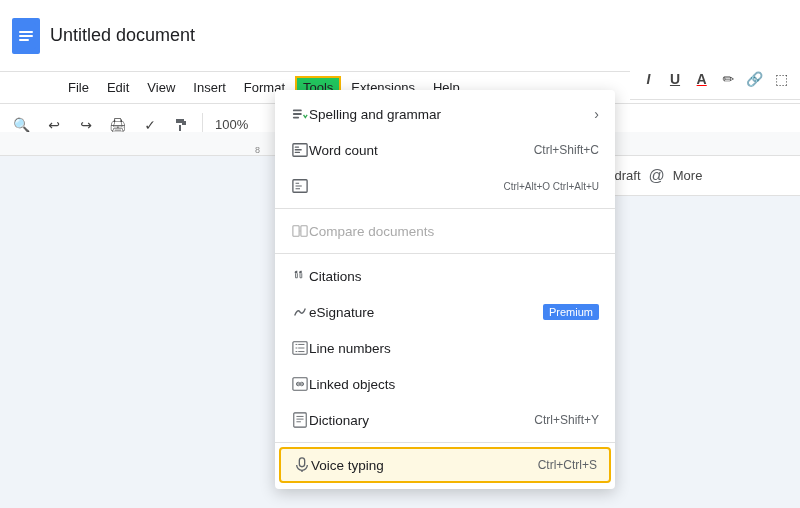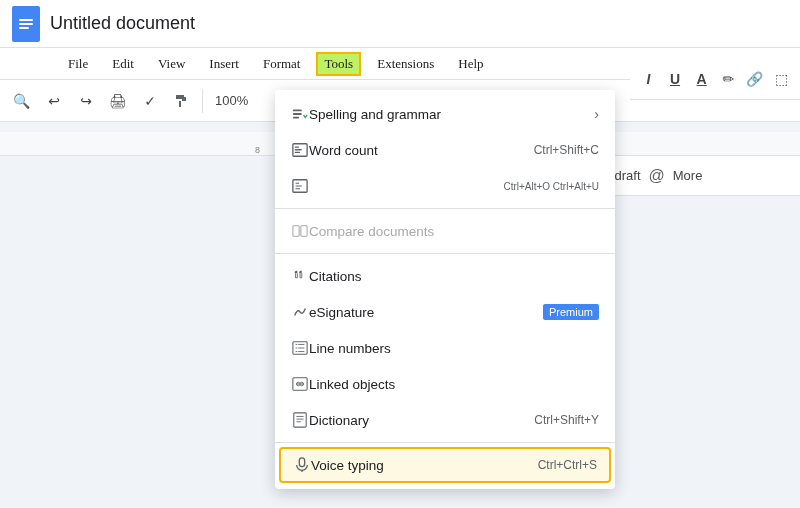--- a/index.html
+++ b/index.html
@@ -8,21 +8,21 @@
       background: #f0f4f9;
       width: 800px;
       height: 508px;
       overflow: hidden;
       position: relative;
     }
 
     
     .top-bar {
       background: #fff;
-      height: 48px;
+      height: 72px;
       display: flex;
       align-items: center;
       padding: 0 12px;
       border-bottom: 1px solid #e0e0e0;
     }
 
     .doc-icon {
       width: 28px;
       height: 36px;
       background: #4285f4;
@@ -48,35 +48,34 @@
       font-weight: normal;
     }
 
     
     .menu-bar {
       background: #fff;
       height: 32px;
       display: flex;
       align-items: center;
       padding: 0 60px;
-      gap: 8px;
-      border-bottom: 1px solid #e0e0e0;
-      font-family: Liberation Serif, serif;
+      gap: 2px;
+      border-bottom: 1px solid #e0e0e0;
     }
 
     .menu-item {
       padding: 4px 8px;
       font-size: 13px;
       color: #202124;
       cursor: pointer;
       border-radius: 4px;
     }
 
     .menu-item.active {
-      background: #bef264;
+      background: #22c55e;
       border: 2px solid #f4b400;
       border-radius: 0;
       padding: 2px 6px;
     }
 
     
     .toolbar {
       background: #fff;
       height: 42px;
       display: flex;

